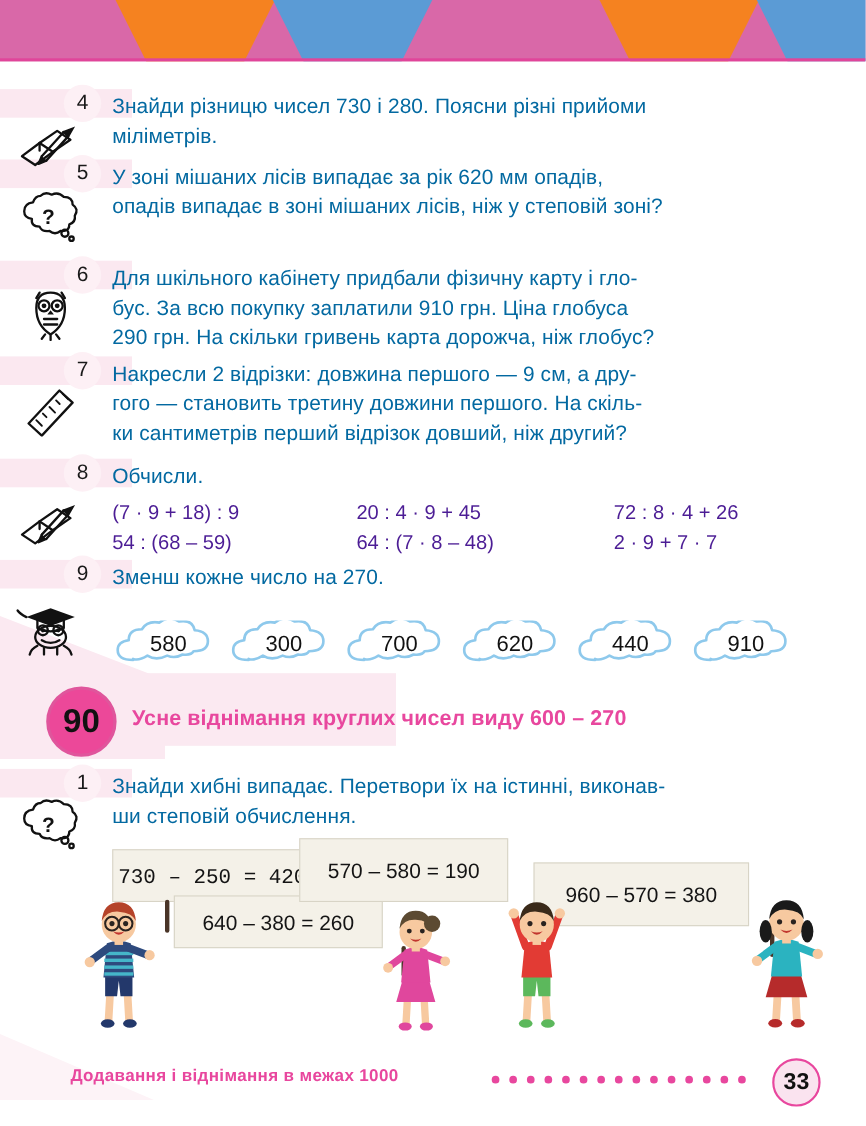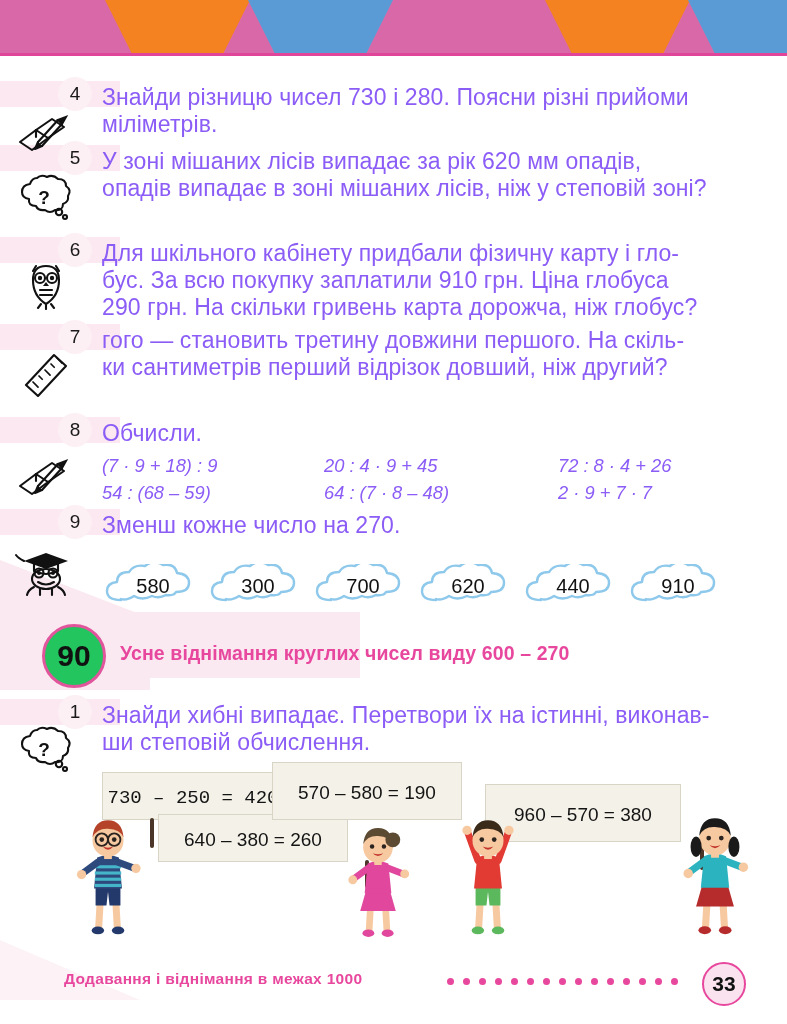--- a/index.html
+++ b/index.html
@@ -56,44 +56,43 @@
     border-radius: 50%;
     background: #fdf0f5;
     color: #1a1a1a;
     font-size: 19px;
     line-height: 34px;
     text-align: center;
     font-family: "Liberation Sans", sans-serif;
   }
   .ex-body {
     position: absolute;
-    font-size: 23px;
+    font-size: 19px;
     line-height: 27px;
-    color: #8b5cf6;
+    color: #0369a1;
     letter-spacing: 0.1px;
     text-align: justify;
     text-justify: inter-word;
   }
   .ex-body p { margin: 0; }
   .ex-body p.last { text-align: left; }
 
   
   .margin-icon {
     position: absolute;
     width: 64px; height: 52px;
   }
 
   
   .expr-grid {
     position: absolute;
     font-size: 18.3px;
     line-height: 27px;
-    color: #8b5cf6;
+    color: #4c1d95;
     white-space: pre;
-    font-style: italic;
   }
   .expr-col { position: absolute; top: 0; }
 
   
   .cloud {
     position: absolute;
     width: 104px; height: 44px;
   }
   .cloud .cloud-label {
     position: absolute;
@@ -114,21 +113,21 @@
   #section-head .head-stripe {
     position: absolute; left: 0; top: 0;
     width: 360px; height: 66px;
     background: #fbe9f1;
   }
   #sec-circle {
     position: absolute;
     left: 42px; top: 12px;
     width: 64px; height: 64px;
     border-radius: 50%;
-    background: #22c55e;
+    background: #ec4899;
     border: 3px solid #e0559c;
     color: #111111;
     font-size: 30px;
     font-weight: bold;
     line-height: 58px;
     text-align: center;
   }
   #sec-title {
     position: absolute;
     left: 120px; top: 30px;
@@ -249,20 +248,21 @@
         <div class="ex-body" style="left: 102px; top: 0px; width: 630px;">
           <p>Для шкільного кабінету придбали фізичну карту і гло-</p>
           <p>бус. За всю покупку заплатили 910 грн. Ціна глобуса</p>
           <p class="last">290 грн. На скільки гривень карта дорожча, ніж глобус?</p>
         </div>
       </div>
       <div class="ex" style="top: 327px;">
         <div class="ex-stripe" style="top: -3px;"></div>
         <div class="numcircle" style="left: 58px; top: -7px;">7</div>
         <div class="ex-body" style="left: 102px; top: 0px; width: 630px;">
+          <p>Накресли 2 відрізки: довжина першого — 9 см, а дру-</p>
           <p>гого — становить третину довжини першого. На скіль-</p>
           <p class="last">ки сантиметрів перший відрізок довший, ніж другий?</p>
         </div>
       </div>
       <div class="ex" style="top: 420px;">
         <div class="ex-stripe" style="top: -3px;"></div>
         <div class="numcircle" style="left: 58px; top: -7px;">8</div>
         <div class="ex-body" style="left: 102px; top: 0px; width: 630px;">
           <p class="last">Обчисли.</p>
         </div>

